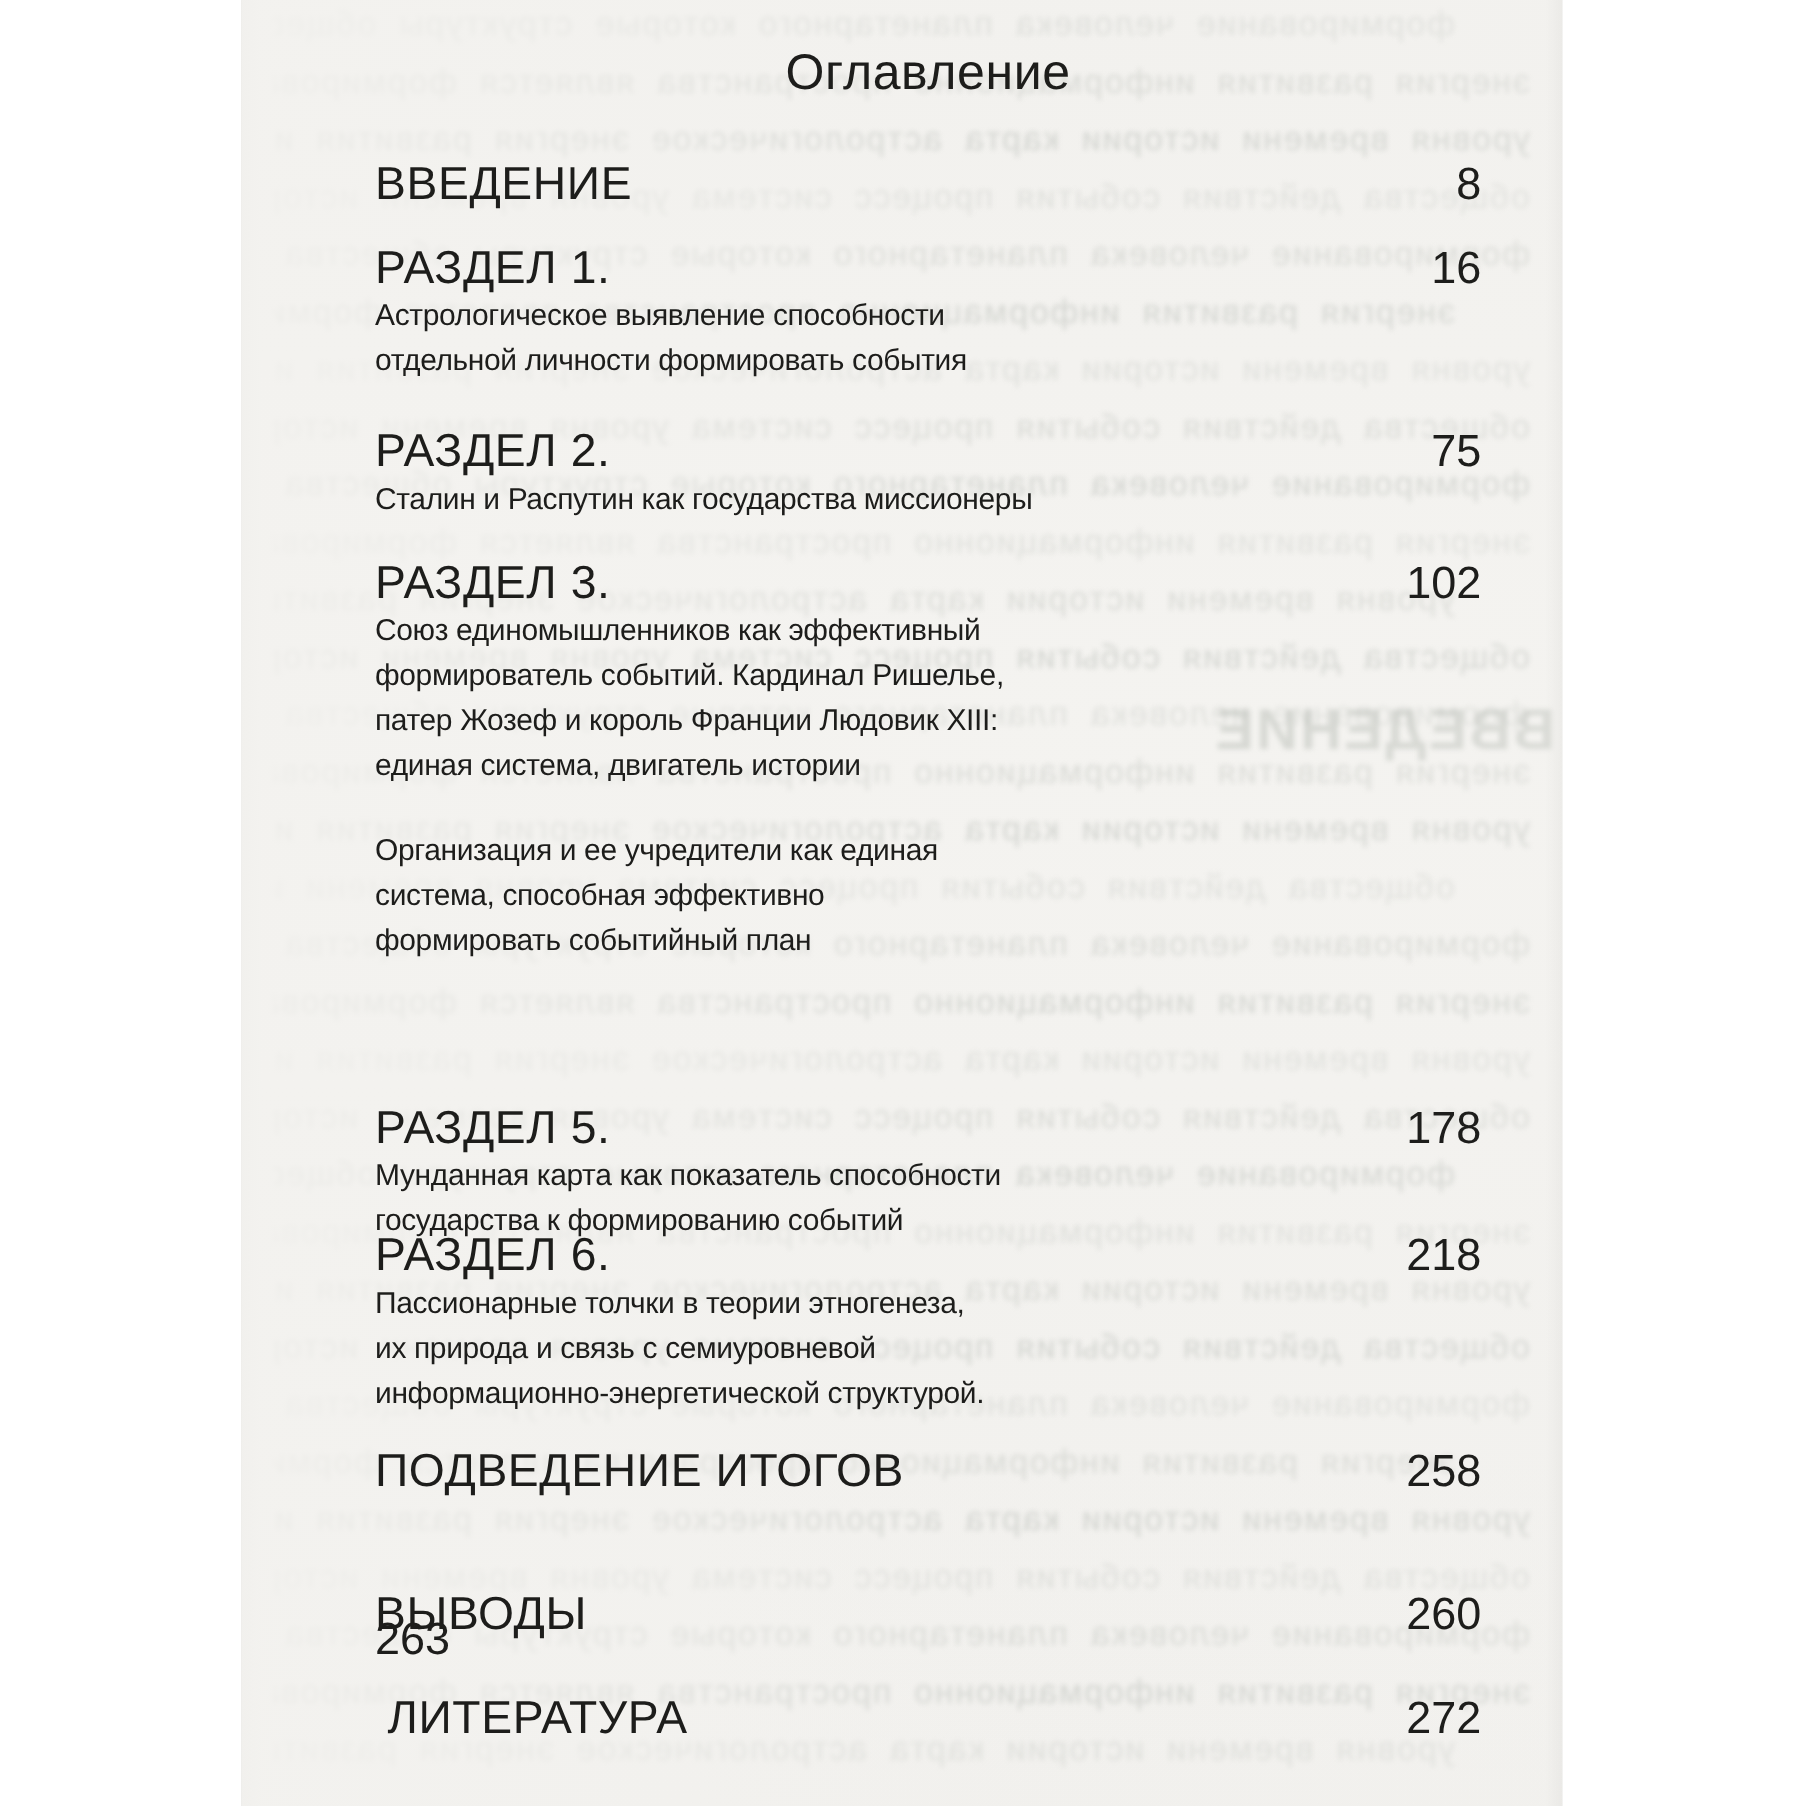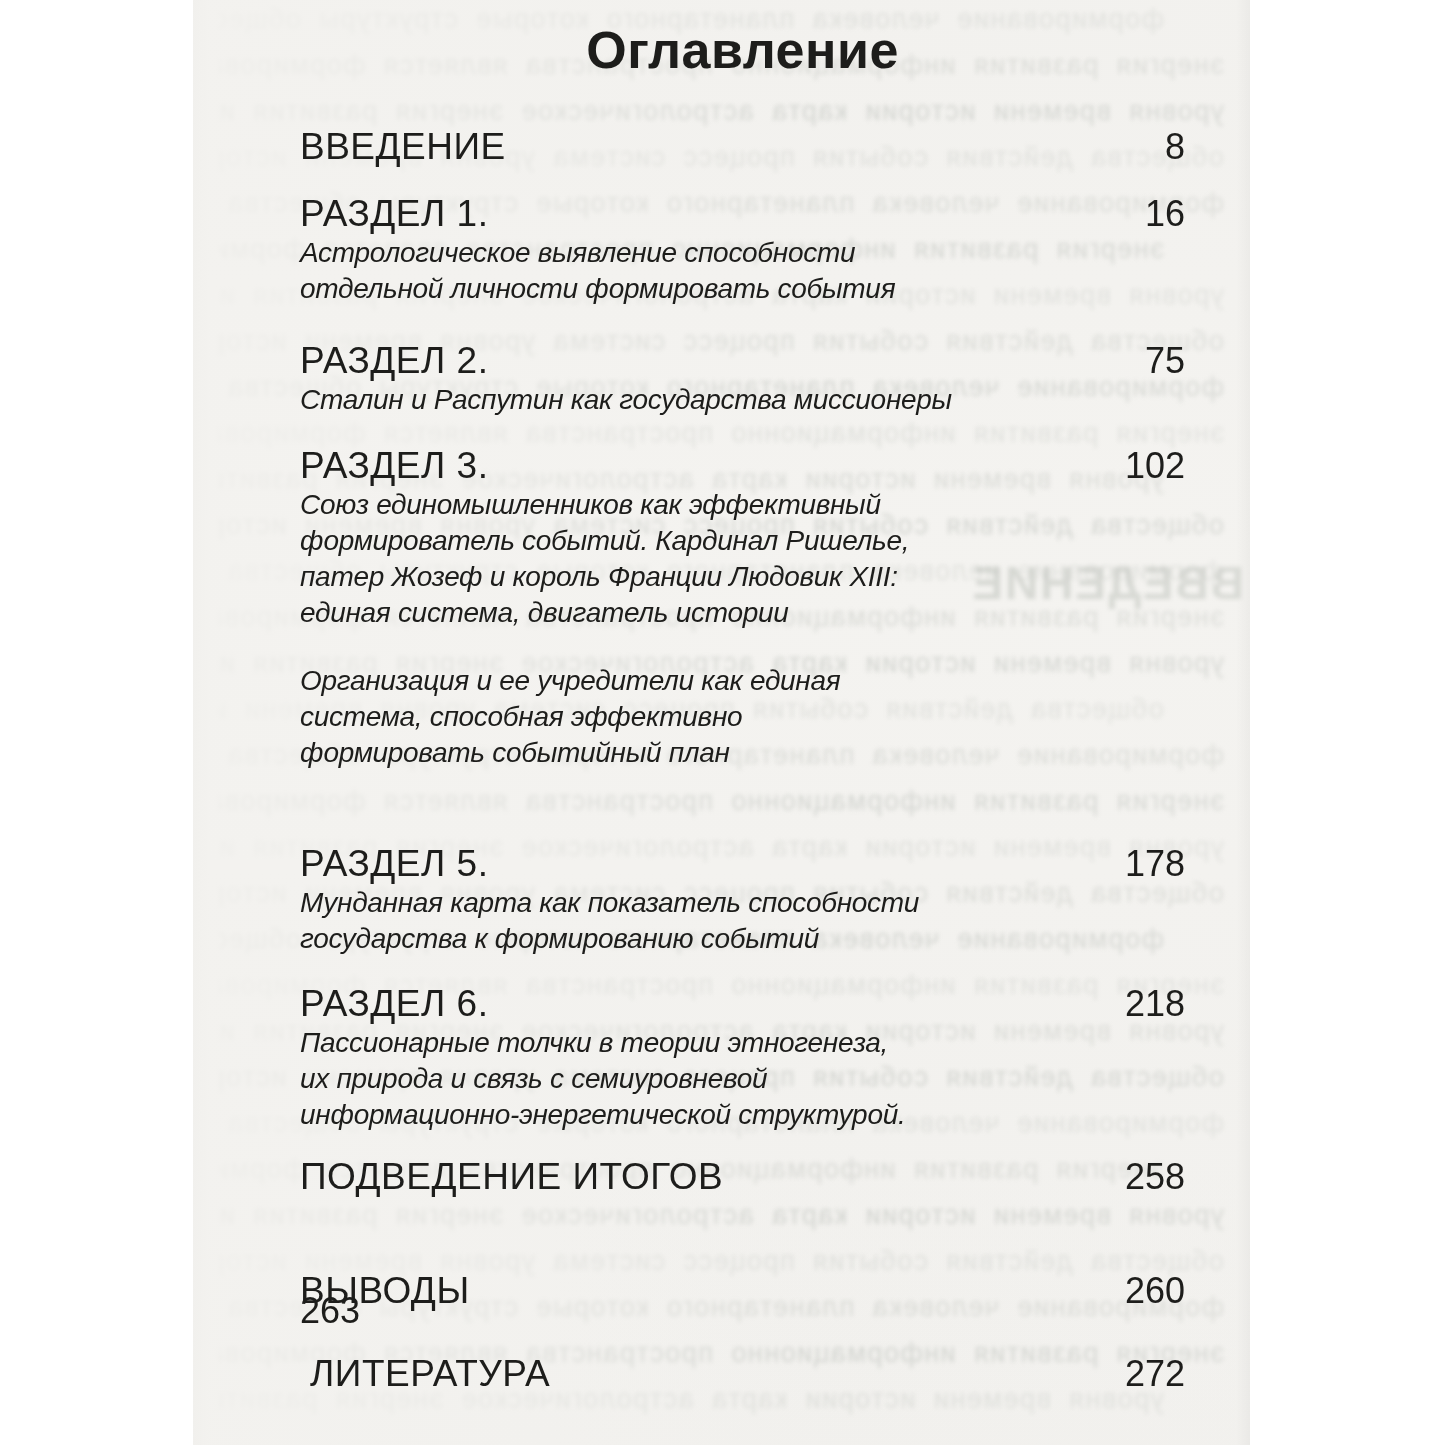--- a/index.html
+++ b/index.html
@@ -46,42 +46,42 @@
     background:linear-gradient(90deg,
       rgba(243,242,239,0.88) 0%,
       rgba(243,242,239,0.55) 30%,
       rgba(243,242,239,0.15) 60%,
       rgba(243,242,239,0.30) 100%);
   }
 
   
   .toc { position:absolute; inset:0; color:#1d1d1b; }
   .title {
-    position:absolute; left:107px; right:65px; top:20px;
+    position:absolute; left:107px; right:65px; top:36px;
     margin:0; text-align:center;
-    font-size:52px; font-weight:bold; letter-spacing:0.5px;
+    font-size:40px; font-weight:normal; letter-spacing:0.5px;
   }
   .entry { position:absolute; left:107px; right:65px; }
   .row {
     display:flex; justify-content:space-between; align-items:flex-start;
     line-height:42px;
   }
   .label { font-size:37px; letter-spacing:0.5px; }
   .num   { font-size:36px; }
   .sub {
-    font-style:italic; font-size:28px; line-height:36px;
+    font-size:24px; line-height:36px;
     letter-spacing:-0.3px; white-space:pre-line;
   }
 
   #entries .entry:nth-child(1)  { top:126px; }
   #entries .entry:nth-child(2)  { top:193px; }
   #entries .entry:nth-child(3)  { top:340px; }
   #entries .entry:nth-child(4)  { top:445px; }
   #entries .entry:nth-child(5)  { top:663px; }
-  #entries .entry:nth-child(6)  { top:843px; }
+  #entries .entry:nth-child(6)  { top:881px; }
   #entries .entry:nth-child(7)  { top:983px; }
   #entries .entry:nth-child(8)  { top:1156px; }
   #entries .entry:nth-child(9)  { top:1270px; }
   #entries .entry:nth-child(10) { top:1290px; }
   #entries .entry:nth-child(11) { top:1353px;margin-left:10px; }
 </style>
 </head>
 <body>
 
 <div class="photo">

